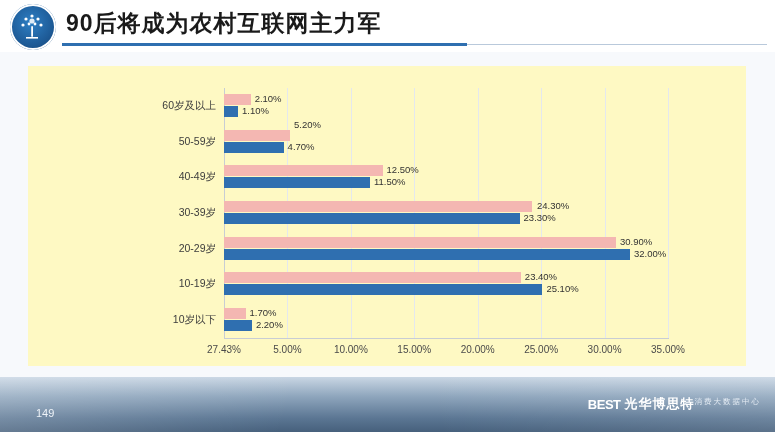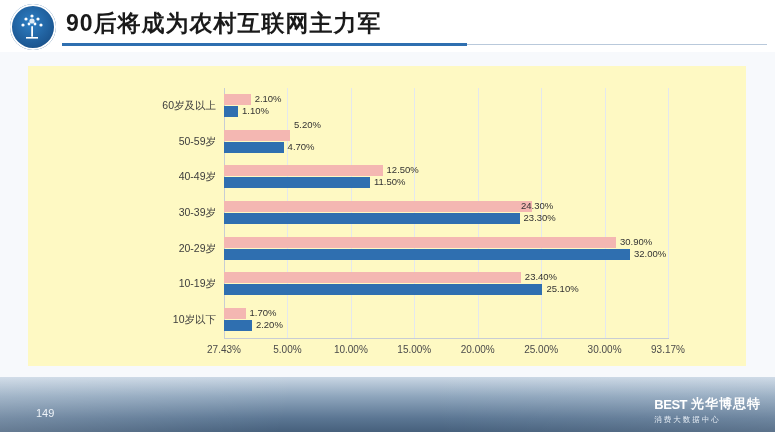--- a/index.html
+++ b/index.html
@@ -91,21 +91,21 @@
     content:"";position:absolute;left:0;top:0;width:775px;height:55px;
     background:
       linear-gradient(110deg, rgba(255,255,255,0.18) 0%, rgba(255,255,255,0) 38%),
       linear-gradient(250deg, rgba(255,255,255,0.12) 0%, rgba(255,255,255,0) 45%);
   }
   .page-num{
     position:absolute;left:36px;top:30px;font-size:11px;color:#eef3f8;
   }
   .brand{
     position:absolute;right:14px;top:18px;text-align:left;
-    display:flex;flex-direction:column;align-items:flex-start;
+    display:flex;flex-direction:row;align-items:flex-start;
   }
   .brand-top{display:flex;align-items:center;gap:4px;}
   .brand-mark{
     font-size:13px;font-weight:bold;color:#ffffff;letter-spacing:-0.5px;
   }
   .brand-name{
     font-size:13px;font-weight:bold;color:#ffffff;letter-spacing:1px;
   }
   .brand-sub{
     font-size:7.5px;color:#e6edf5;letter-spacing:2px;margin-top:2px;
@@ -166,21 +166,21 @@
         <div class="bar-val" style="left: 213.954px; top: 38.8571px;">1.10%</div>
         <div class="bar city" style="left: 196px; width: 65.9657px; top: 63.5714px;"></div>
         <div class="bar-val" style="left: 265.966px; top: 53px;">5.20%</div>
         <div class="bar rural" style="left: 196px; width: 59.6229px; top: 75.5714px;"></div>
         <div class="bar-val" style="left: 259.623px; top: 74.5714px;">4.70%</div>
         <div class="bar city" style="left: 196px; width: 158.571px; top: 99.2857px;"></div>
         <div class="bar-val" style="left: 358.571px; top: 98.2857px;">12.50%</div>
         <div class="bar rural" style="left: 196px; width: 145.886px; top: 111.286px;"></div>
         <div class="bar-val" style="left: 345.886px; top: 110.286px;">11.50%</div>
         <div class="bar city" style="left: 196px; width: 308.263px; top: 135px;"></div>
-        <div class="bar-val" style="left: 493px; top: 134px;">24.30%</div>
+        <div class="bar-val" style="left: 509px; top: 134px;">24.30%</div>
         <div class="bar rural" style="left: 196px; width: 295.577px; top: 147px;"></div>
         <div class="bar-val" style="left: 495.577px; top: 146px;">23.30%</div>
         <div class="bar city" style="left: 196px; width: 391.989px; top: 170.714px;"></div>
         <div class="bar-val" style="left: 591.989px; top: 169.714px;">30.90%</div>
         <div class="bar rural" style="left: 196px; width: 405.943px; top: 182.714px;"></div>
         <div class="bar-val" style="left: 605.943px; top: 181.714px;">32.00%</div>
         <div class="bar city" style="left: 196px; width: 296.846px; top: 206.429px;"></div>
         <div class="bar-val" style="left: 496.846px; top: 205.429px;">23.40%</div>
         <div class="bar rural" style="left: 196px; width: 318.411px; top: 218.429px;"></div>
         <div class="bar-val" style="left: 518.411px; top: 217.429px;">25.10%</div>
@@ -190,21 +190,21 @@
         <div class="bar-val" style="left: 227.909px; top: 253.143px;">2.20%</div>
       </div>
     <div id="xticks">
         <div class="tick-label" style="left: 196px;">27.43%</div>
         <div class="tick-label" style="left: 259.429px;">5.00%</div>
         <div class="tick-label" style="left: 322.857px;">10.00%</div>
         <div class="tick-label" style="left: 386.286px;">15.00%</div>
         <div class="tick-label" style="left: 449.714px;">20.00%</div>
         <div class="tick-label" style="left: 513.143px;">25.00%</div>
         <div class="tick-label" style="left: 576.571px;">30.00%</div>
-        <div class="tick-label" style="left: 640px;">93.17%</div>
+        <div class="tick-label" style="left: 640px;">35.00%</div>
       </div>
   </div>
 </div>
 
 <div class="footer">
   <div class="page-num">149</div>
   <div class="brand">
     <div class="brand-top">
       <span class="brand-mark">BEST</span>
       <span class="brand-name">光华博思特</span>

